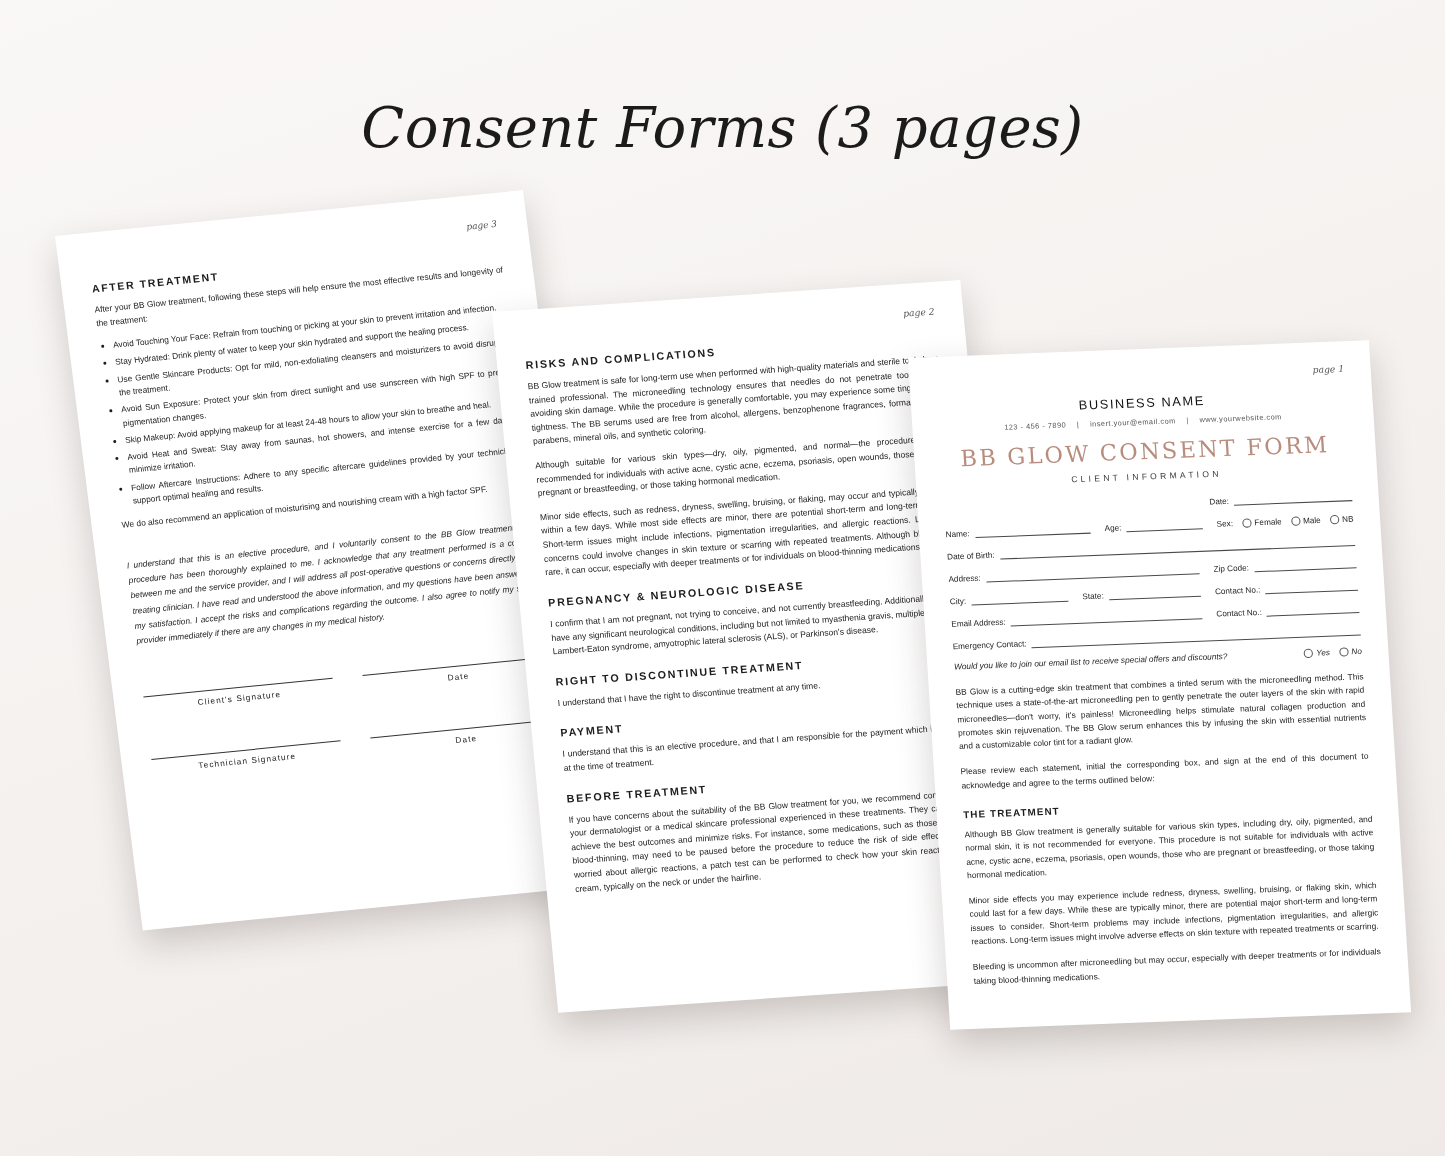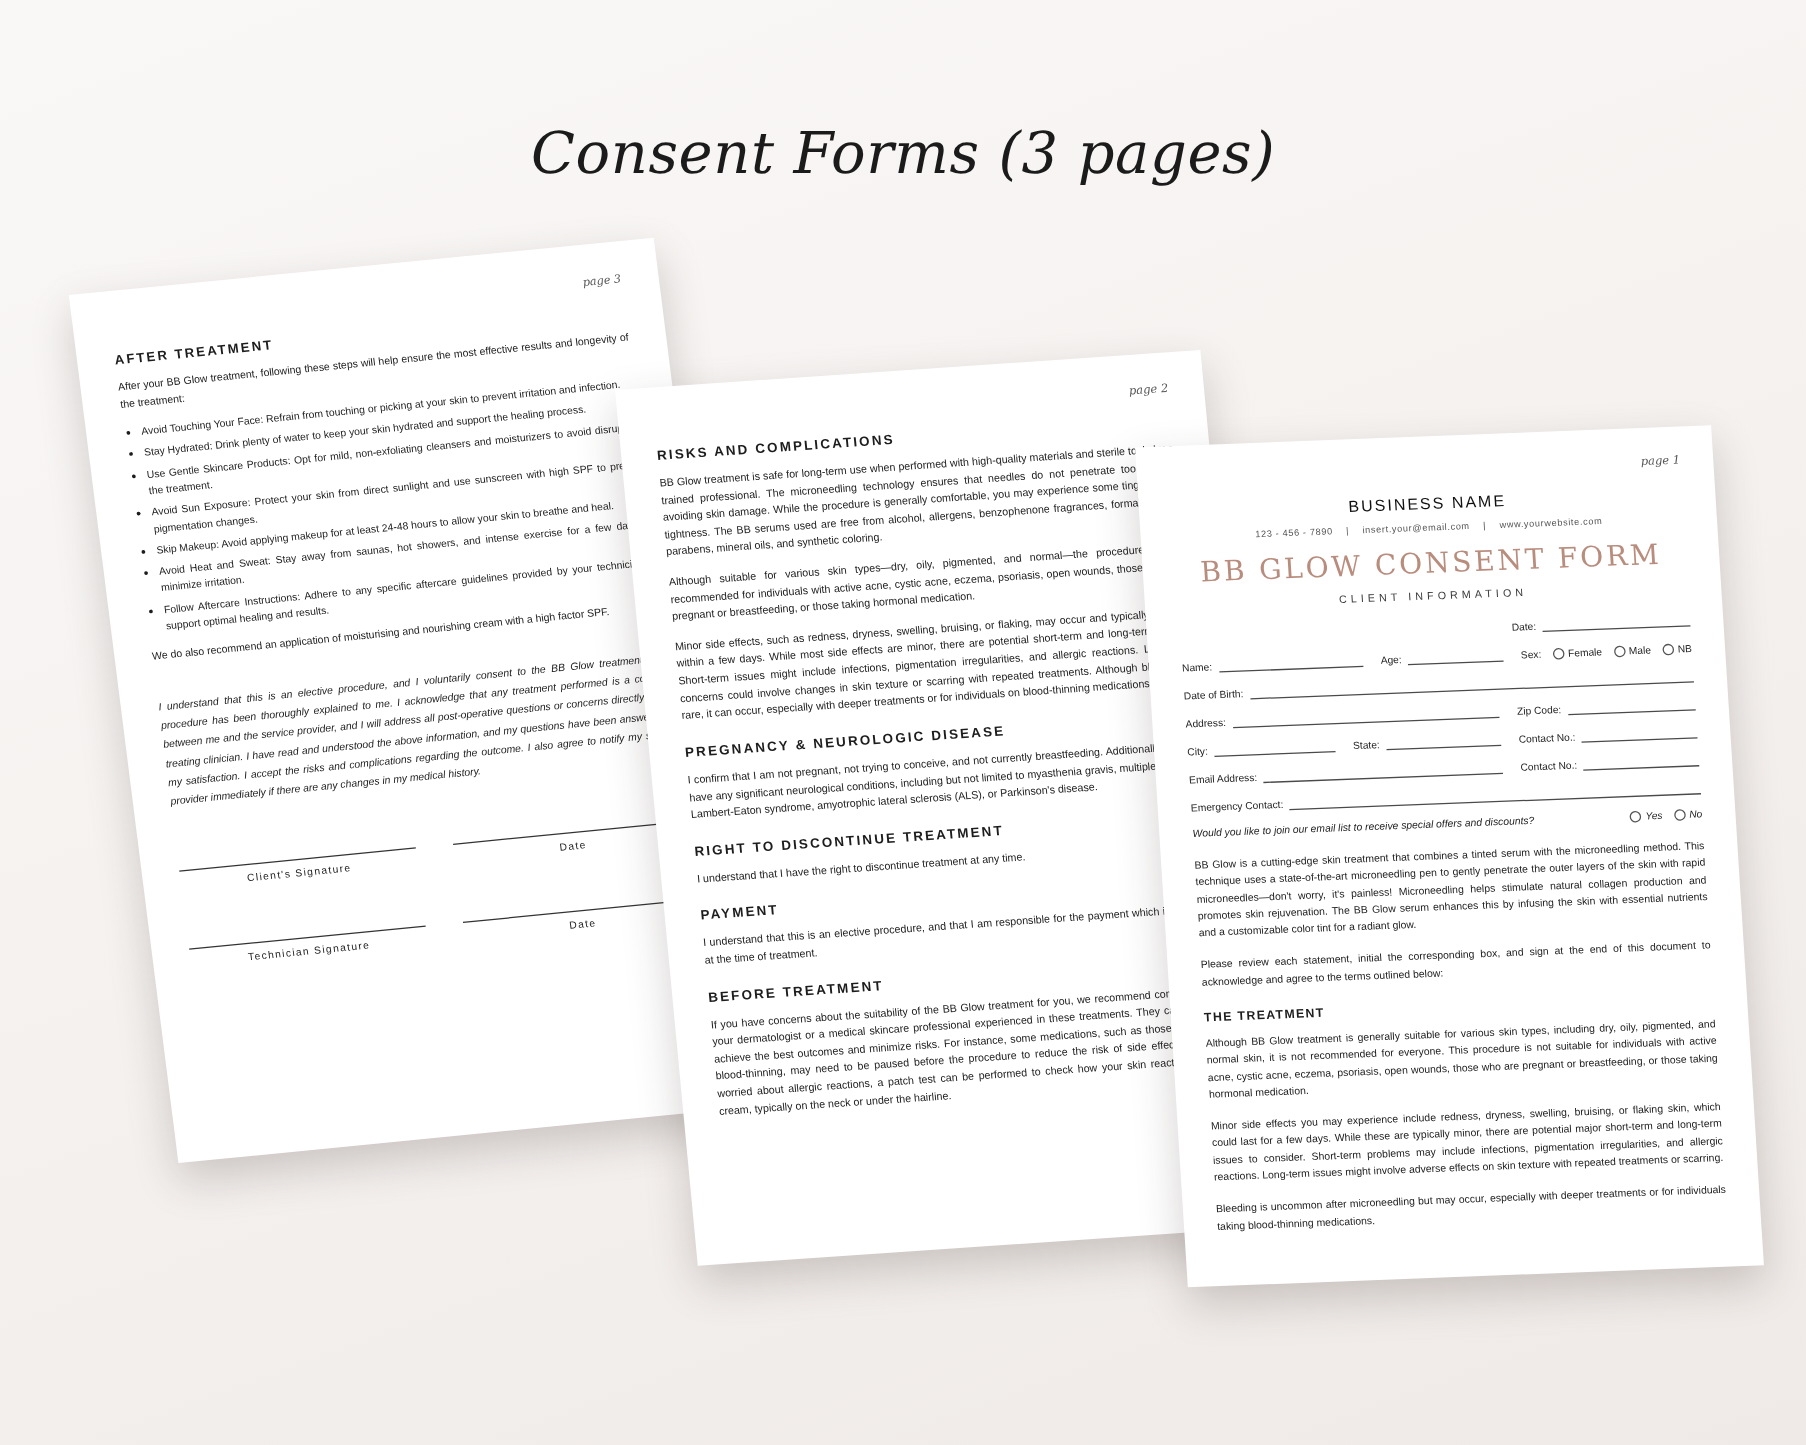--- a/index.html
+++ b/index.html
@@ -19,21 +19,21 @@
     inset: 0;
     background: linear-gradient(160deg, #faf8f7 0%, #f5f2f0 45%, #efeae7 100%);
   }
   .title {
     position: absolute;
     top: 95px;
     left: 0;
     width: 100%;
     text-align: center;
     font-family: "DejaVu Serif", "Liberation Serif", serif;
-    font-size: 46px;
+    font-size: 56px;
     font-style: italic;
     color: #1b1b1b;
     letter-spacing: 0.5px;
     white-space: nowrap;
   }
 
   
   .page {
     position: absolute;
     background: #ffffff;

